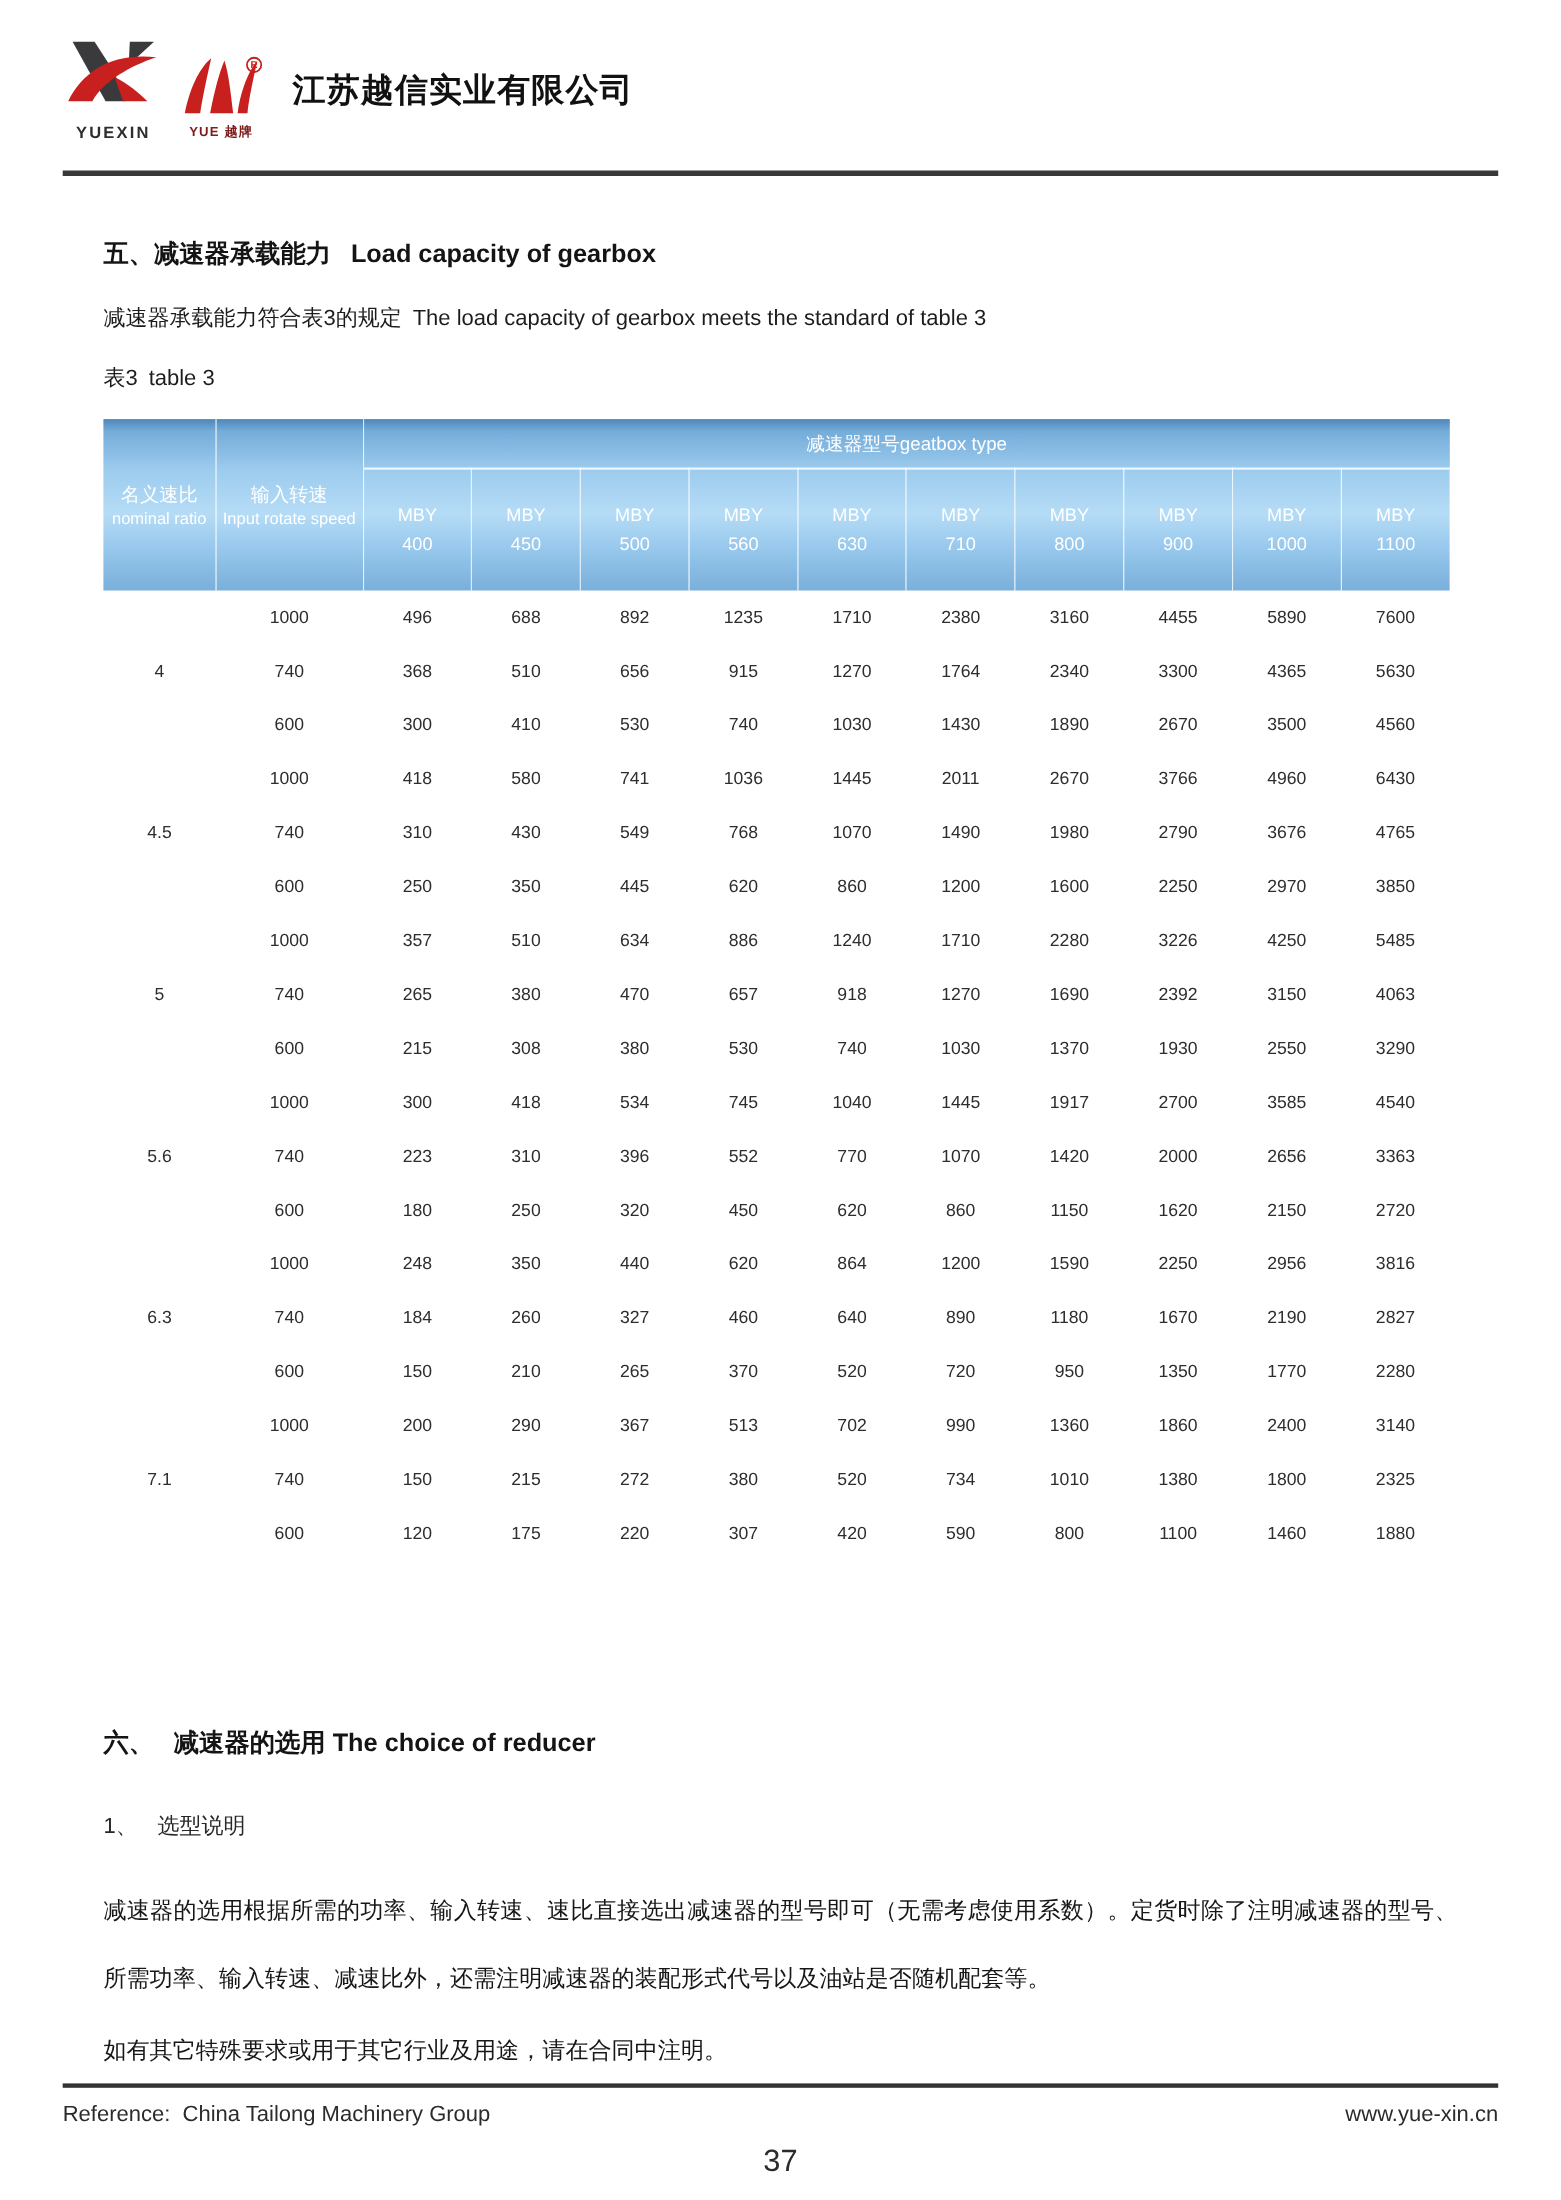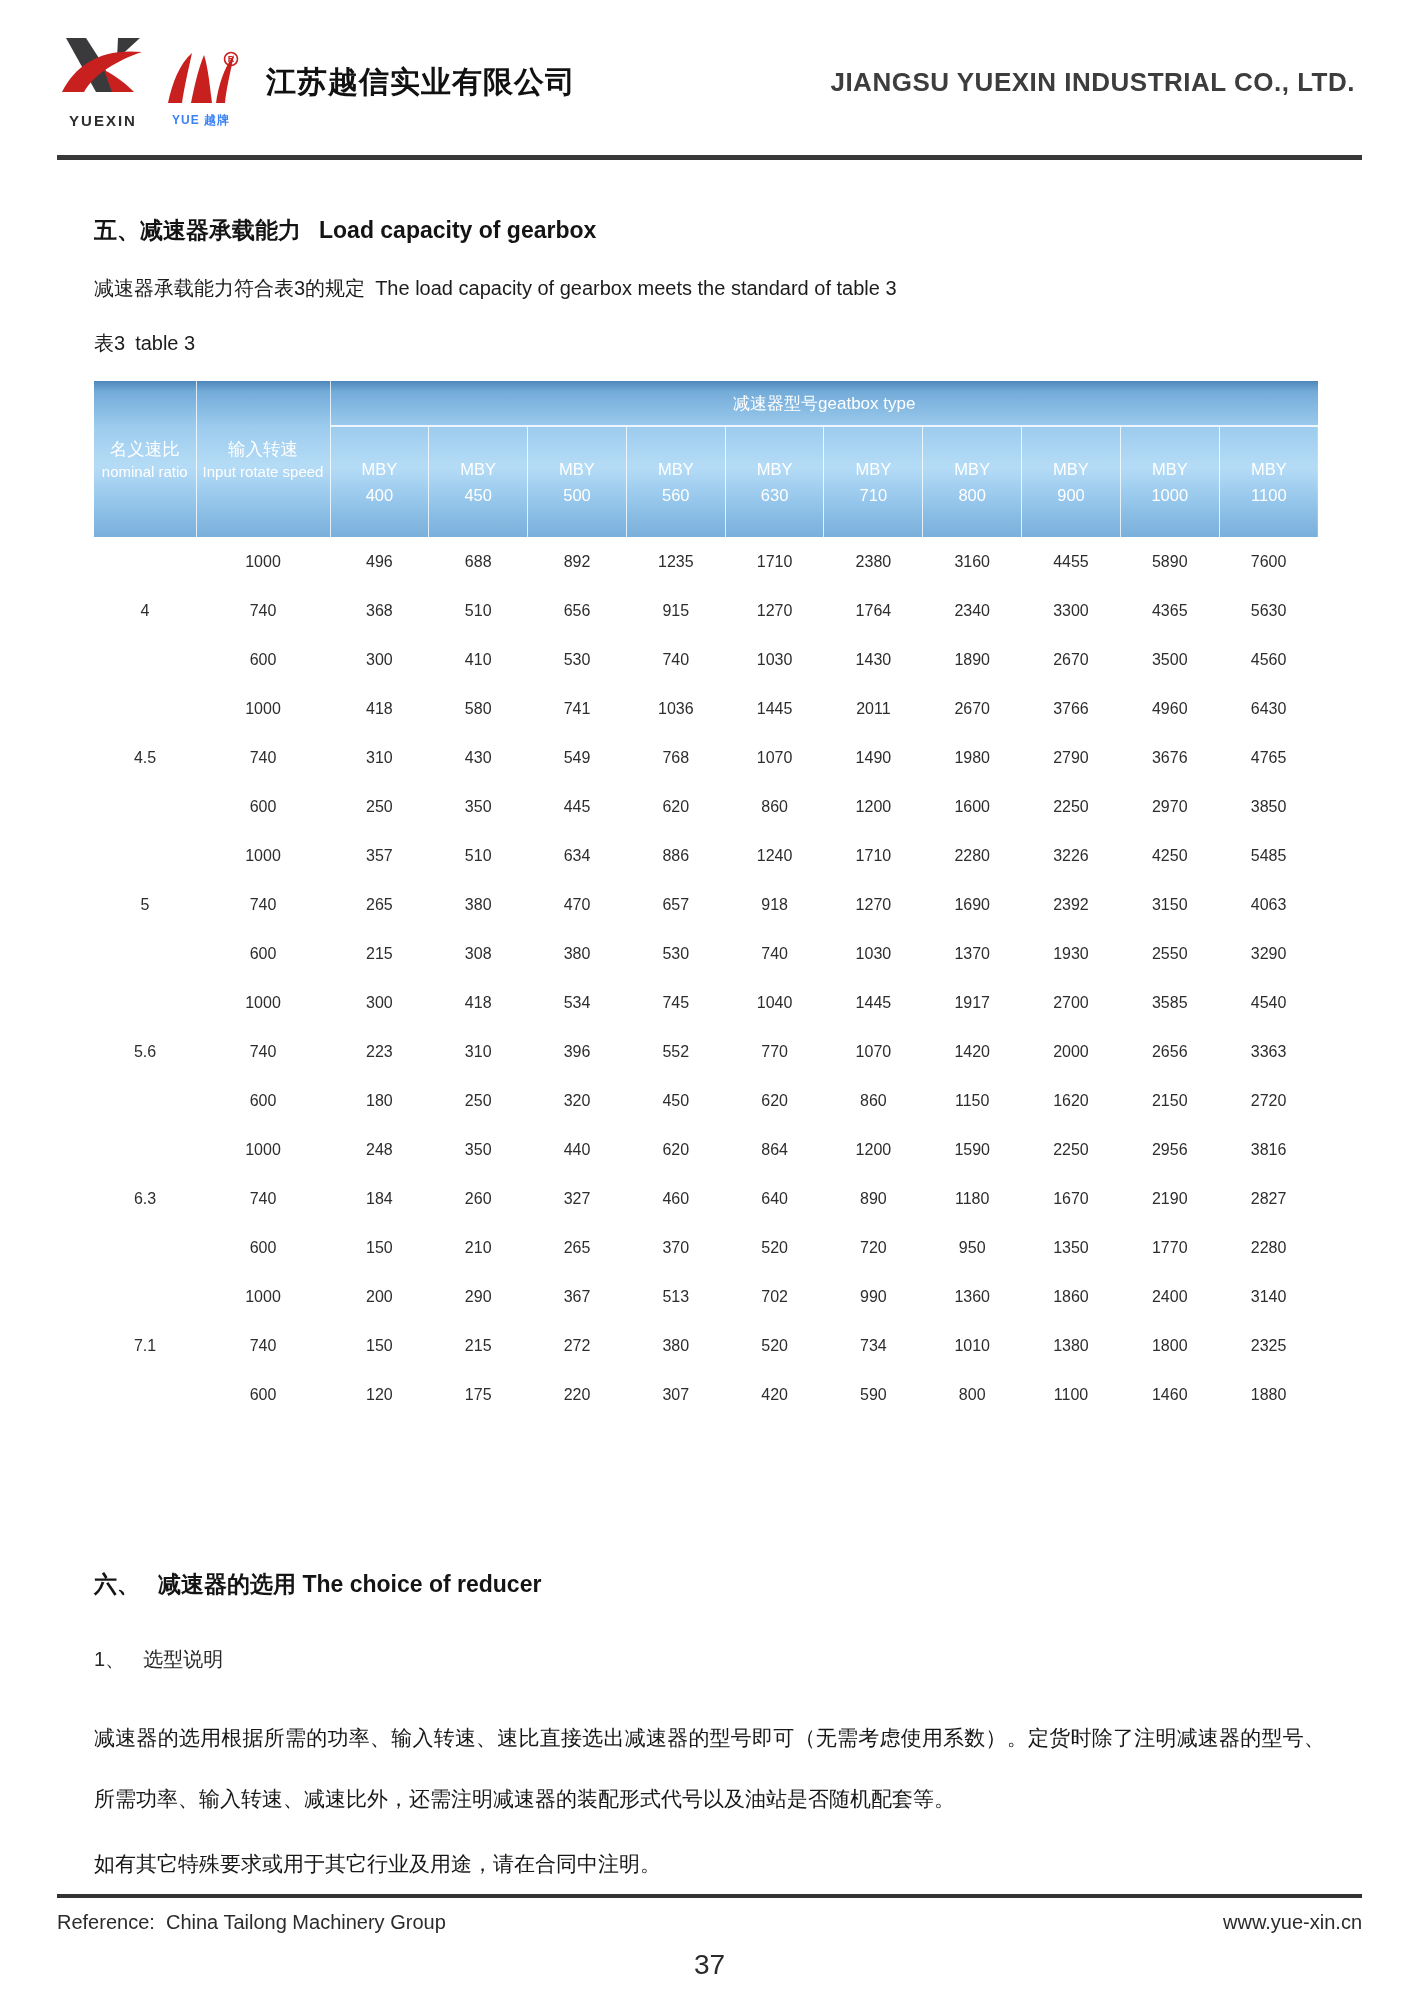--- a/index.html
+++ b/index.html
@@ -5,21 +5,21 @@
   html,body{margin:0;padding:0;}
   body{background:#d9d9d9;}
   .page{position:relative;width:1419px;height:2000px;margin:0 auto;background:#ffffff;
         font-family:"Liberation Sans","DejaVu Sans",sans-serif;overflow:hidden;}
 
   
   .hdr{position:absolute;top:36px;left:60px;right:64px;display:flex;align-items:center;}
   .logos{display:flex;align-items:flex-end;gap:16px;margin-right:26px;}
   .logo{display:flex;flex-direction:column;align-items:center;}
   .logo-text-dark{font-size:15px;font-weight:bold;color:#2d2d2f;letter-spacing:2px;margin-top:18px;}
-  .logo-text-red{font-size:12px;font-weight:bold;color:#3b82f6;letter-spacing:1px;margin-top:3px;}
+  .logo-text-red{font-size:12px;font-weight:bold;color:#7f1d1d;letter-spacing:1px;margin-top:3px;}
   .company-cn{font-size:30px;font-weight:bold;color:#111;letter-spacing:1px;white-space:nowrap;}
   .company-en{margin-left:auto;font-size:26px;font-weight:bold;color:#3d3d3d;letter-spacing:.5px;white-space:nowrap;}
   .hdr-rule{position:absolute;top:155px;left:57px;right:57px;height:5px;background:#383838;}
 
   
   .main{position:absolute;top:196px;left:94px;width:1231px;color:#1a1a1a;}
   .sec-title{font-size:23px;font-weight:bold;color:#141414;}
   .gap-s{display:inline-block;width:10px;}
   .gap-m{display:inline-block;width:18px;}
   .sec5-desc{margin:29px 0 0 0;font-size:20px;color:#1c1c1c;}
@@ -73,21 +73,20 @@
           <path d="M6 52 C10 32 18 12 30 2 C26 20 22 38 20 52 Z" fill="#c8201f"></path>
           <path d="M29 52 C33 32 37 16 42 4 C46 16 48 36 50 52 Z" fill="#c8201f"></path>
           <path d="M54 52 C56 36 62 16 72 4 C68 22 64 40 63 52 Z" fill="#c8201f"></path>
           <circle cx="69" cy="8" r="6.5" fill="none" stroke="#c8201f" stroke-width="1.6"></circle>
           <text x="69" y="11" font-size="9" text-anchor="middle" fill="#c8201f" font-weight="bold">R</text>
         </svg>
         <span class="logo-text-red">YUE 越牌</span>
       </div>
     </div>
     <div class="company-cn">江苏越信实业有限公司</div>
-    <div class="company-en">JIANGSU YUEXIN INDUSTRIAL CO., LTD.</div>
   </header>
   <div class="hdr-rule"></div>
 
   <main class="main">
 
     <h2 class="sec-title">
       <span>五、</span><span>减速器承载能力</span><span class="gap-m"></span><span>Load capacity of gearbox</span>
     </h2>
 
     <p class="sec5-desc">

